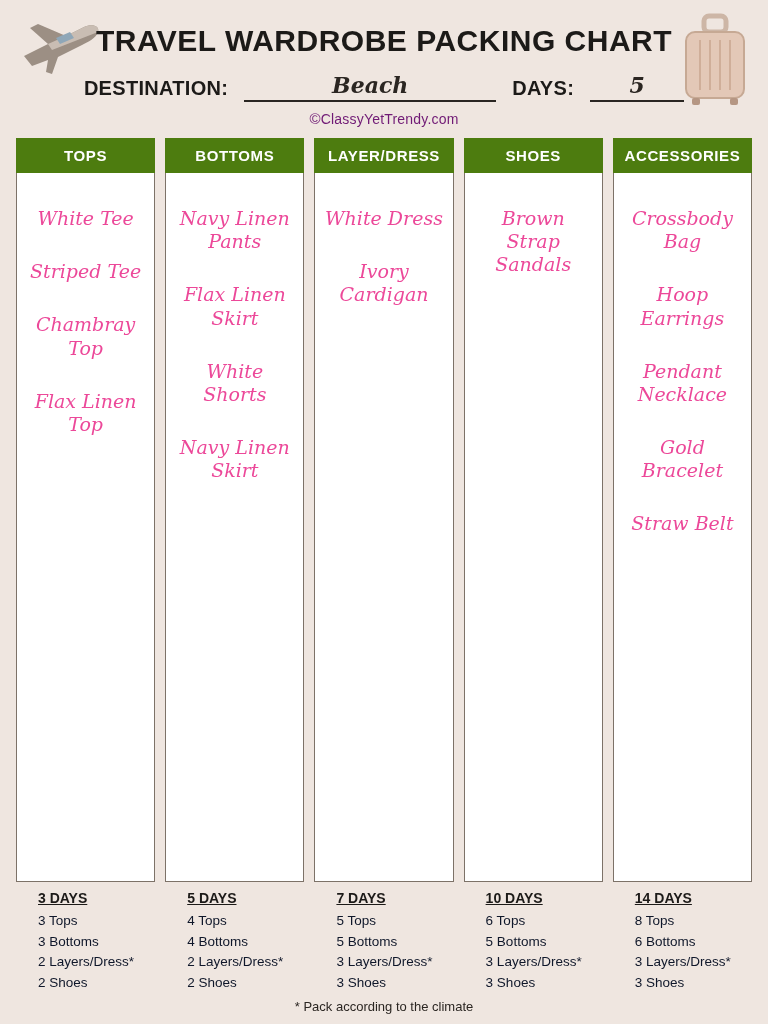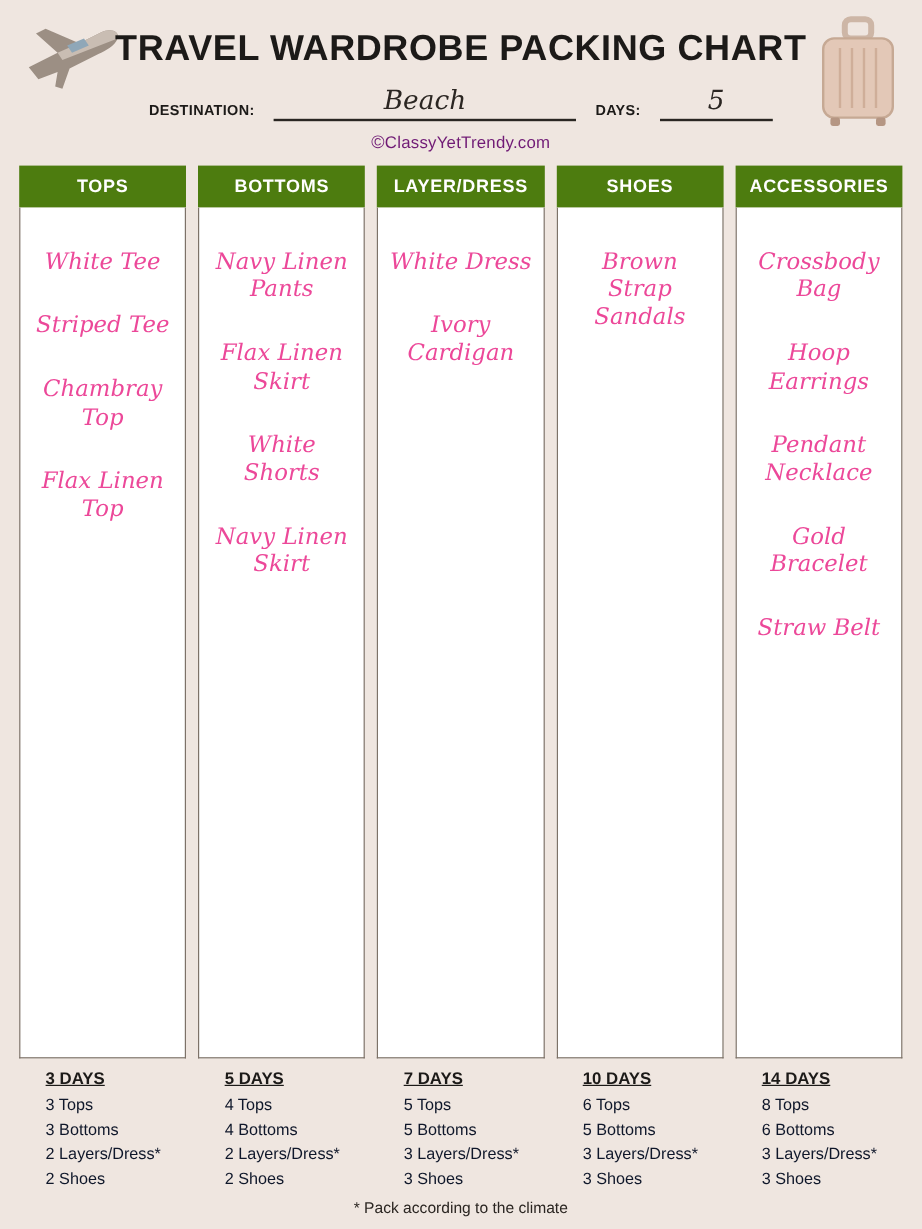--- a/index.html
+++ b/index.html
@@ -36,39 +36,40 @@
     position: absolute;
     top: 72px;
     left: 0;
     right: 0;
     display: flex;
     align-items: flex-end;
     justify-content: center;
     gap: 16px;
   }
   .field-label {
-    font-size: 12px;
+    font-size: 20px;
     font-weight: bold;
     color: #1c1a18;
     letter-spacing: 0.3px;
     padding-bottom: 2px;
   }
   .field-line {
     border-bottom: 2px solid #2a2622;
     min-width: 240px;
     text-align: center;
     padding: 0 6px 2px 6px;
   }
   .field-line.days {
     min-width: 82px;
   }
   .script {
     font-family: "DejaVu Serif", serif;
     font-style: italic;
     color: #2b2622;
+    font-weight: bold;
   }
   .field-value {
     font-size: 22px;
   }
   .credit {
     position: absolute;
     top: 110px;
     left: 0;
     right: 0;
     text-align: center;

